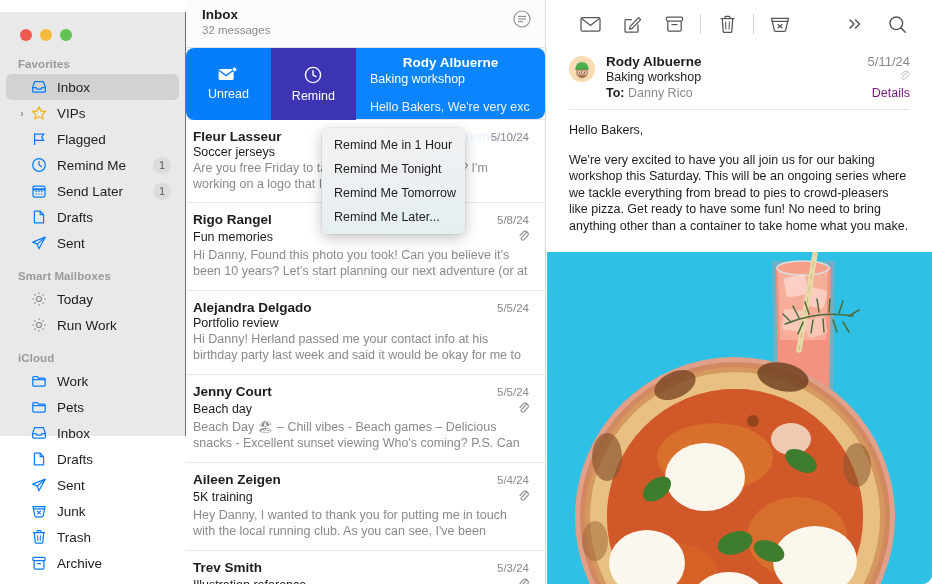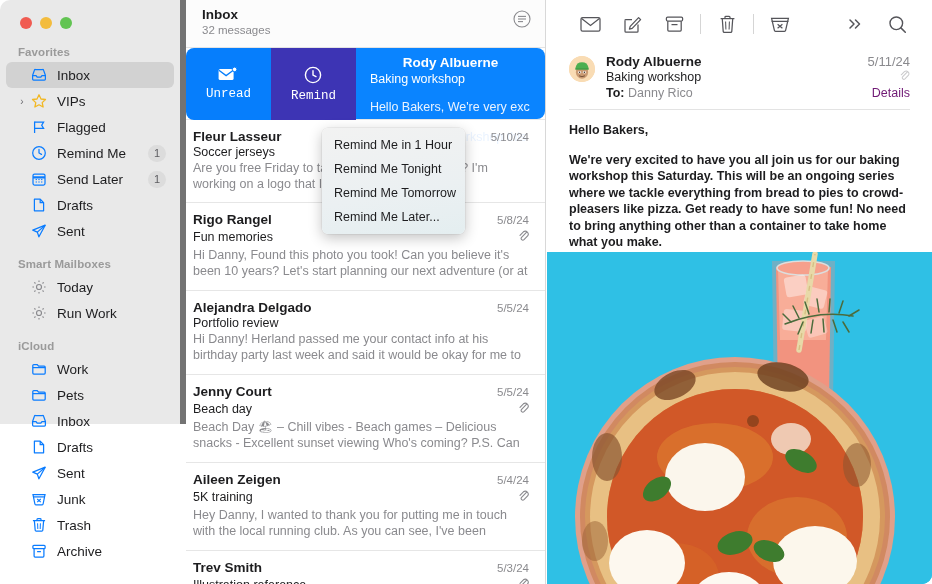--- a/index.html
+++ b/index.html
@@ -10,23 +10,23 @@
     -webkit-font-smoothing:antialiased;
   }
   .window {
     position:relative; width:932px; height:584px;
     background:#ffffff; overflow:hidden;
     border-radius:10px;
   }
 
   
   .sidebar {
-    position:absolute; left:0; top:0; width:186px; height:424px;
+    position:absolute; left:0; top:12px; width:186px; height:424px;
     background:#e9e9e9;
-    border-right:6px solid #737373;
+    border-right:1px solid #737373;
   }
   .traffic {
     display:flex; gap:8px; padding:17px 0 0 20px;
   }
   .dot { width:12px; height:12px; border-radius:50%; }
   .dot.red{ background:#f05b51; }
   .dot.yellow{ background:#f3bc3d; }
   .dot.green{ background:#62c452; }
 
   .sb-section {
@@ -92,21 +92,21 @@
   }
   .clip { width:11px; height:12px; opacity:.45; }
 
   
   .swipe-row {
     position:relative; height:72px; display:flex; border-bottom:1px solid #e6e6e6;
   }
   .swipe-btn {
     width:100px; height:72px; display:flex; flex-direction:column;
     align-items:center; justify-content:center; gap:5px;
-    color:#fff; font-size:12.5px;font-family:Liberation Mono, monospace;
+    color:#fff; font-size:12.5px;
   }
   .swipe-btn.unread { background:#067efc; border-radius:8px 0 0 8px; }
   .swipe-btn.remind { background:#3d34b4; }
   .sel-card {
     flex:1 1 auto; background:#0a84ff; color:#fff;
     padding:7px 14px 0 14px; border-radius:0 8px 8px 0;
   }
   .sel-card .from { font-weight:bold; font-size:13.5px; text-align:center; }
   .sel-card .subj { font-size:12.5px; margin-top:2px; }
   .sel-card .prev { font-size:12.5px; line-height:15.5px; margin-top:14px; color:#eaf3ff; }
@@ -147,21 +147,21 @@
   .mh-name { font-size:13.5px; font-weight:bold; color:#1d1d1f; }
   .mh-date { font-size:13px; color:#8a8a8e; }
   .mh-subj { font-size:12.5px; color:#1d1d1f; margin-top:1px; }
   .mh-to { font-size:12.5px; color:#8a8a8e; margin-top:2px; }
   .mh-to b { color:#1d1d1f; font-weight:bold; }
   .details-link { font-size:12.5px; color:#701a75; }
   .hr { height:1px; background:#e3e3e3; margin:9px 22px 0 22px; }
 
   .body-text {
     padding:12px 22px 0 22px; font-size:12.5px; color:#1d1d1f;
-    line-height:16.5px; font-family:"Liberation Sans", sans-serif;font-weight:bold;
+    line-height:16.5px; font-family:"Liberation Sans", sans-serif;
   }
   .body-text p + p { margin-top:13px; }
 
   .photo {
     position:absolute; left:0; top:252px; width:385px; height:332px;
     overflow:hidden; background:#33c4e8;
   }
 </style>
 </head>
 <body>

